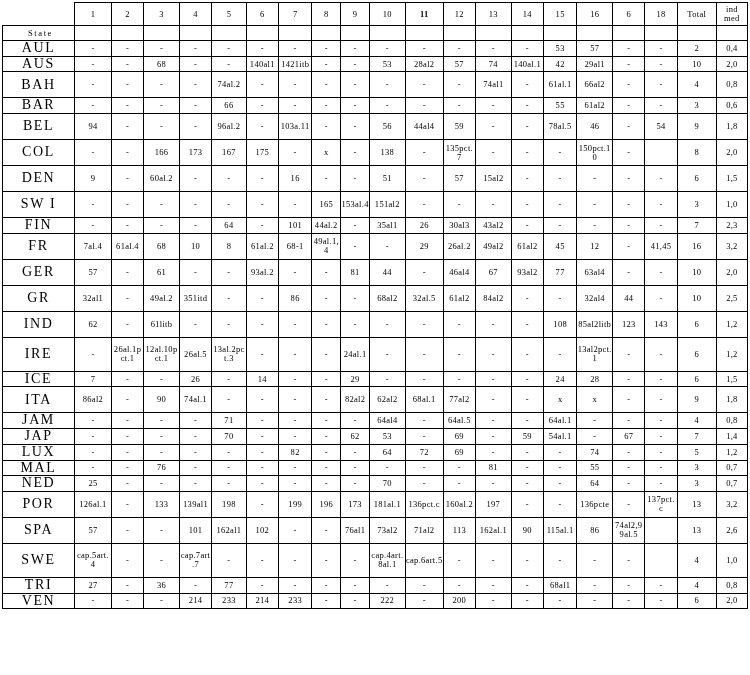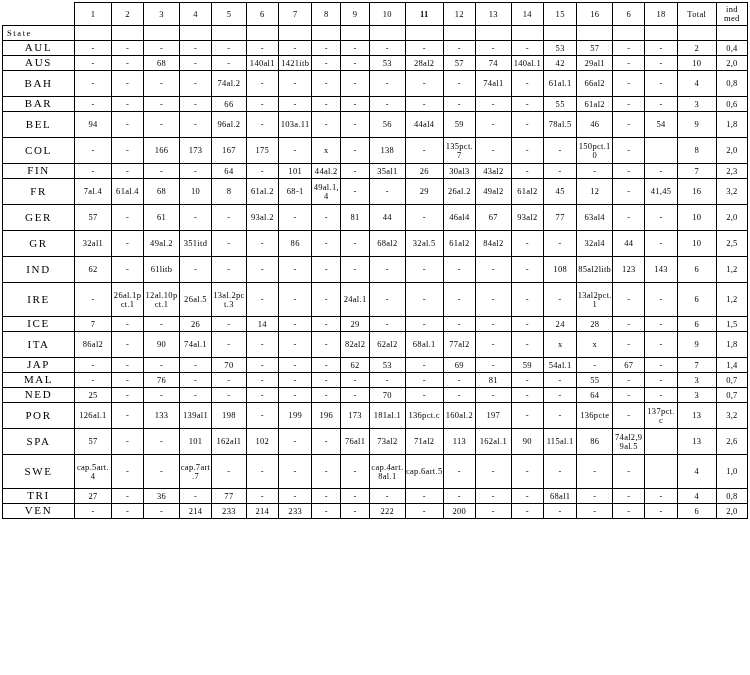--- a/index.html
+++ b/index.html
@@ -37,27 +37,27 @@
     line-height: 1.05;
     letter-spacing: 0.3px;
     word-break: break-word;
     overflow: hidden;
   }
   table.grid th {
     height: 22px;
   }
   table.grid td.rowlabel {
     letter-spacing: 1.6px;
-    font-size: 11px;
+    font-size: 14px;
     text-align: center;
   }
   table.grid td.rowlabel-left {
     letter-spacing: 1.6px;
     font-size: 8.5px;
-    text-align: left;
+    text-align: center;
     padding-left: 4px;
   }
   .hdr-blank {
     border: none !important;
   }
   tr.r { height: 15px; }
   tr.r-tall { height: 26px; }
   tr.r-xtall { height: 34px; }
   td.num { text-align: center; }
 </style>
@@ -246,20 +246,66 @@
           <td class="num">135pct.7</td>
           <td class="num">-</td>
           <td class="num">-</td>
           <td class="num">-</td>
           <td class="num">150pct.10</td>
           <td class="num">-</td>
           <td class="num"></td>
           <td class="num">8</td>
           <td class="num">2,0</td>
         </tr>
+        <tr class="r-tall">
+          <td class="rowlabel">DEN</td>
+          <td class="num">9</td>
+          <td class="num">-</td>
+          <td class="num">60al.2</td>
+          <td class="num">-</td>
+          <td class="num">-</td>
+          <td class="num">-</td>
+          <td class="num">16</td>
+          <td class="num">-</td>
+          <td class="num">-</td>
+          <td class="num">51</td>
+          <td class="num">-</td>
+          <td class="num">57</td>
+          <td class="num">15al2</td>
+          <td class="num">-</td>
+          <td class="num">-</td>
+          <td class="num">-</td>
+          <td class="num">-</td>
+          <td class="num">-</td>
+          <td class="num">6</td>
+          <td class="num">1,5</td>
+        </tr>
+        <tr class="r-tall">
+          <td class="rowlabel">SW I</td>
+          <td class="num">-</td>
+          <td class="num">-</td>
+          <td class="num">-</td>
+          <td class="num">-</td>
+          <td class="num">-</td>
+          <td class="num">-</td>
+          <td class="num">-</td>
+          <td class="num">165</td>
+          <td class="num">153al.4</td>
+          <td class="num">151al2</td>
+          <td class="num">-</td>
+          <td class="num">-</td>
+          <td class="num">-</td>
+          <td class="num">-</td>
+          <td class="num">-</td>
+          <td class="num">-</td>
+          <td class="num">-</td>
+          <td class="num">-</td>
+          <td class="num">3</td>
+          <td class="num">1,0</td>
+        </tr>
         <tr class="r">
           <td class="rowlabel">FIN</td>
           <td class="num">-</td>
           <td class="num">-</td>
           <td class="num">-</td>
           <td class="num">-</td>
           <td class="num">64</td>
           <td class="num">-</td>
           <td class="num">101</td>
           <td class="num">44al.2</td>
@@ -431,20 +477,43 @@
           <td class="num">-</td>
           <td class="num">-</td>
           <td class="num">x</td>
           <td class="num">x</td>
           <td class="num">-</td>
           <td class="num">-</td>
           <td class="num">9</td>
           <td class="num">1,8</td>
         </tr>
         <tr class="r">
+          <td class="rowlabel">JAM</td>
+          <td class="num">-</td>
+          <td class="num">-</td>
+          <td class="num">-</td>
+          <td class="num">-</td>
+          <td class="num">71</td>
+          <td class="num">-</td>
+          <td class="num">-</td>
+          <td class="num">-</td>
+          <td class="num">-</td>
+          <td class="num">64al4</td>
+          <td class="num">-</td>
+          <td class="num">64al.5</td>
+          <td class="num">-</td>
+          <td class="num">-</td>
+          <td class="num">64al.1</td>
+          <td class="num">-</td>
+          <td class="num">-</td>
+          <td class="num">-</td>
+          <td class="num">4</td>
+          <td class="num">0,8</td>
+        </tr>
+        <tr class="r">
           <td class="rowlabel">JAP</td>
           <td class="num">-</td>
           <td class="num">-</td>
           <td class="num">-</td>
           <td class="num">-</td>
           <td class="num">70</td>
           <td class="num">-</td>
           <td class="num">-</td>
           <td class="num">-</td>
           <td class="num">62</td>
@@ -452,20 +521,43 @@
           <td class="num">-</td>
           <td class="num">69</td>
           <td class="num">-</td>
           <td class="num">59</td>
           <td class="num">54al.1</td>
           <td class="num">-</td>
           <td class="num">67</td>
           <td class="num">-</td>
           <td class="num">7</td>
           <td class="num">1,4</td>
+        </tr>
+        <tr class="r">
+          <td class="rowlabel">LUX</td>
+          <td class="num">-</td>
+          <td class="num">-</td>
+          <td class="num">-</td>
+          <td class="num">-</td>
+          <td class="num">-</td>
+          <td class="num">-</td>
+          <td class="num">82</td>
+          <td class="num">-</td>
+          <td class="num">-</td>
+          <td class="num">64</td>
+          <td class="num">72</td>
+          <td class="num">69</td>
+          <td class="num">-</td>
+          <td class="num">-</td>
+          <td class="num">-</td>
+          <td class="num">74</td>
+          <td class="num">-</td>
+          <td class="num">-</td>
+          <td class="num">5</td>
+          <td class="num">1,2</td>
         </tr>
         <tr class="r">
           <td class="rowlabel">MAL</td>
           <td class="num">-</td>
           <td class="num">-</td>
           <td class="num">76</td>
           <td class="num">-</td>
           <td class="num">-</td>
           <td class="num">-</td>
           <td class="num">-</td>

